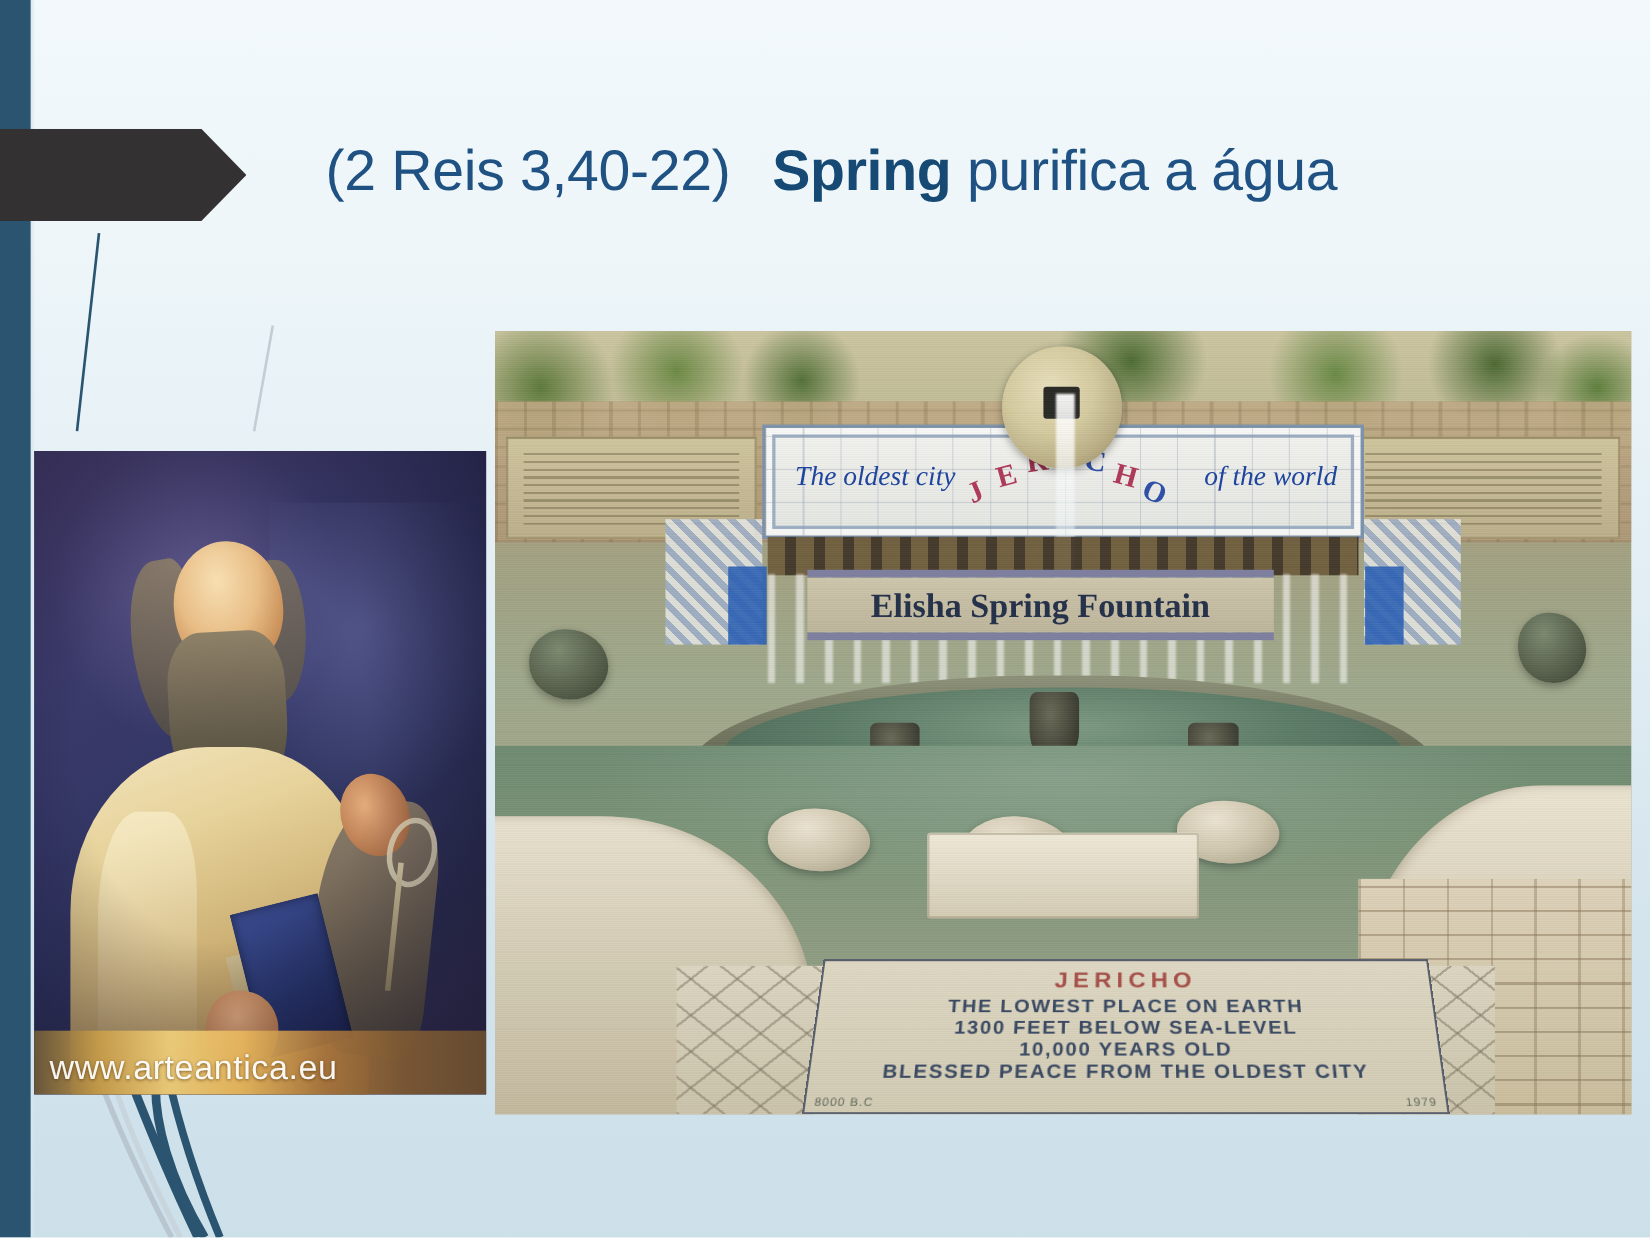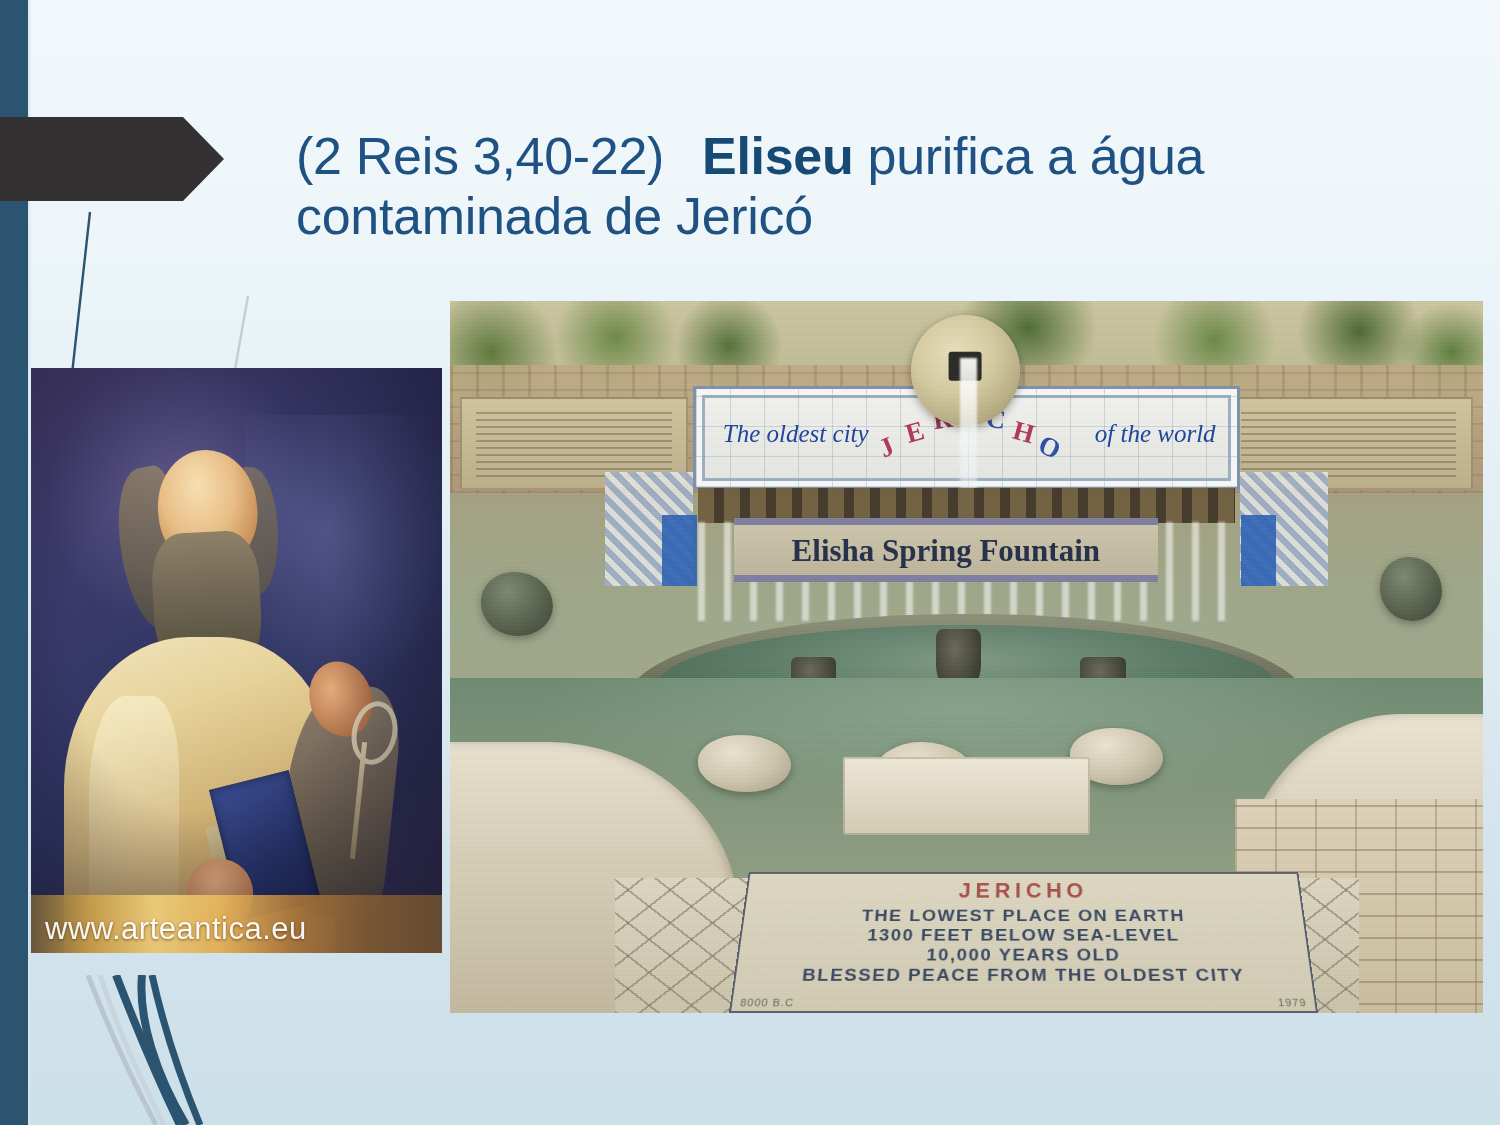--- a/index.html
+++ b/index.html
@@ -32,21 +32,21 @@
   .title {
     position:absolute; left:296px; top:126px; width:1030px;
     color:#1f5283; font-size:52px; line-height:1.16; letter-spacing:-0.3px;
     font-weight:400;
   }
   .title .gap { display:inline-block; width:38px; }
   .title .name { font-weight:bold; color:#164a74; }
 
   
   .painting {
-    position:absolute; left:31px; top:368px; width:411px; height:585px;
+    position:absolute; left:31px; top:410px; width:411px; height:585px;
     overflow:hidden;
     background:
       radial-gradient(ellipse 46% 34% at 36% 22%, rgba(120,110,160,.55), rgba(0,0,0,0) 70%),
       linear-gradient(145deg,#4a4070 0%,#3a3a6b 28%,#2f3460 55%,#2b2d50 78%,#3b3354 100%);
   }
   .pt-bg-glow{
     position:absolute; left:52%; top:8%; width:52%; height:48%;
     background:radial-gradient(ellipse at 40% 40%, rgba(92,96,150,.75), rgba(40,44,88,0) 72%);
   }
   .pt-head {
@@ -360,22 +360,21 @@
 
 <svg class="deco-line" style="left:60px;top:975px;width:230px;height:150px;" viewBox="0 0 230 150">
   <path d="M28 0 C 50 58, 72 104, 96 150" stroke="#b9c6d0" stroke-width="5" fill="none"></path>
   <path d="M40 0 C 58 56, 80 102, 104 150" stroke="#c9d5dd" stroke-width="5" fill="none"></path>
   <path d="M56 0 C 76 52, 96 100, 120 150" stroke="#2a5470" stroke-width="8" fill="none"></path>
   <path d="M82 0 C 78 44, 96 100, 126 150" stroke="#2a5470" stroke-width="8" fill="none"></path>
   <path d="M92 0 C 104 54, 120 102, 140 150" stroke="#2a5470" stroke-width="7" fill="none"></path>
 </svg>
 
 <div class="title">
-  <span>(2 Reis 3,40-22)</span><span class="gap"></span><span class="name">Eliseu</span><span> purifica a água</span><br>
-  <span>contaminada de Jericó</span>
+  <span>(2 Reis 3,40-22)</span><span class="gap"></span><span class="name">Spring</span><span> purifica a água</span><br>
 </div>
 
 <div class="painting">
   <div class="pt-bg-glow"></div>
   <div class="pt-hair-l"></div>
   <div class="pt-hair-r"></div>
   <div class="pt-head"></div>
   <div class="pt-beard"></div>
   <div class="pt-robe"></div>
   <div class="pt-robe-fold"></div>

